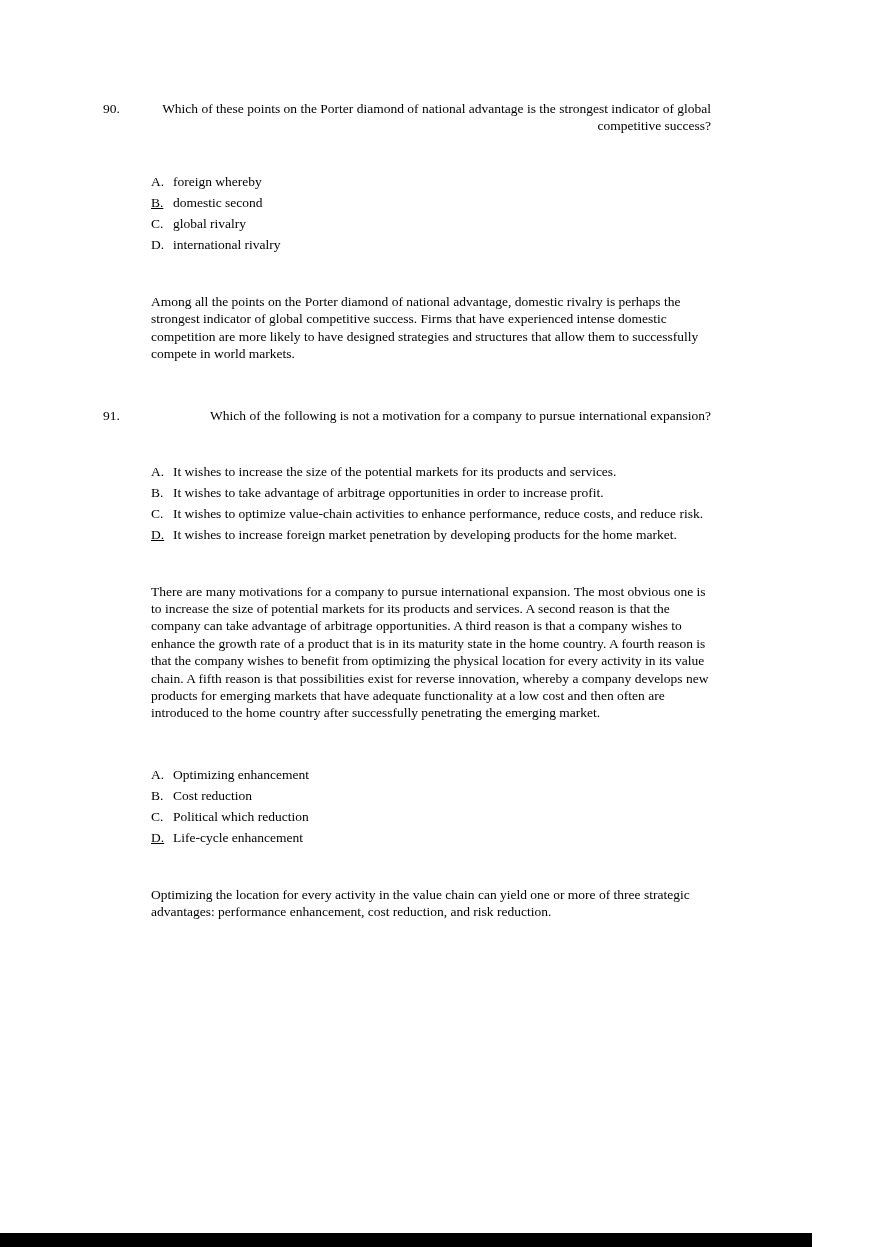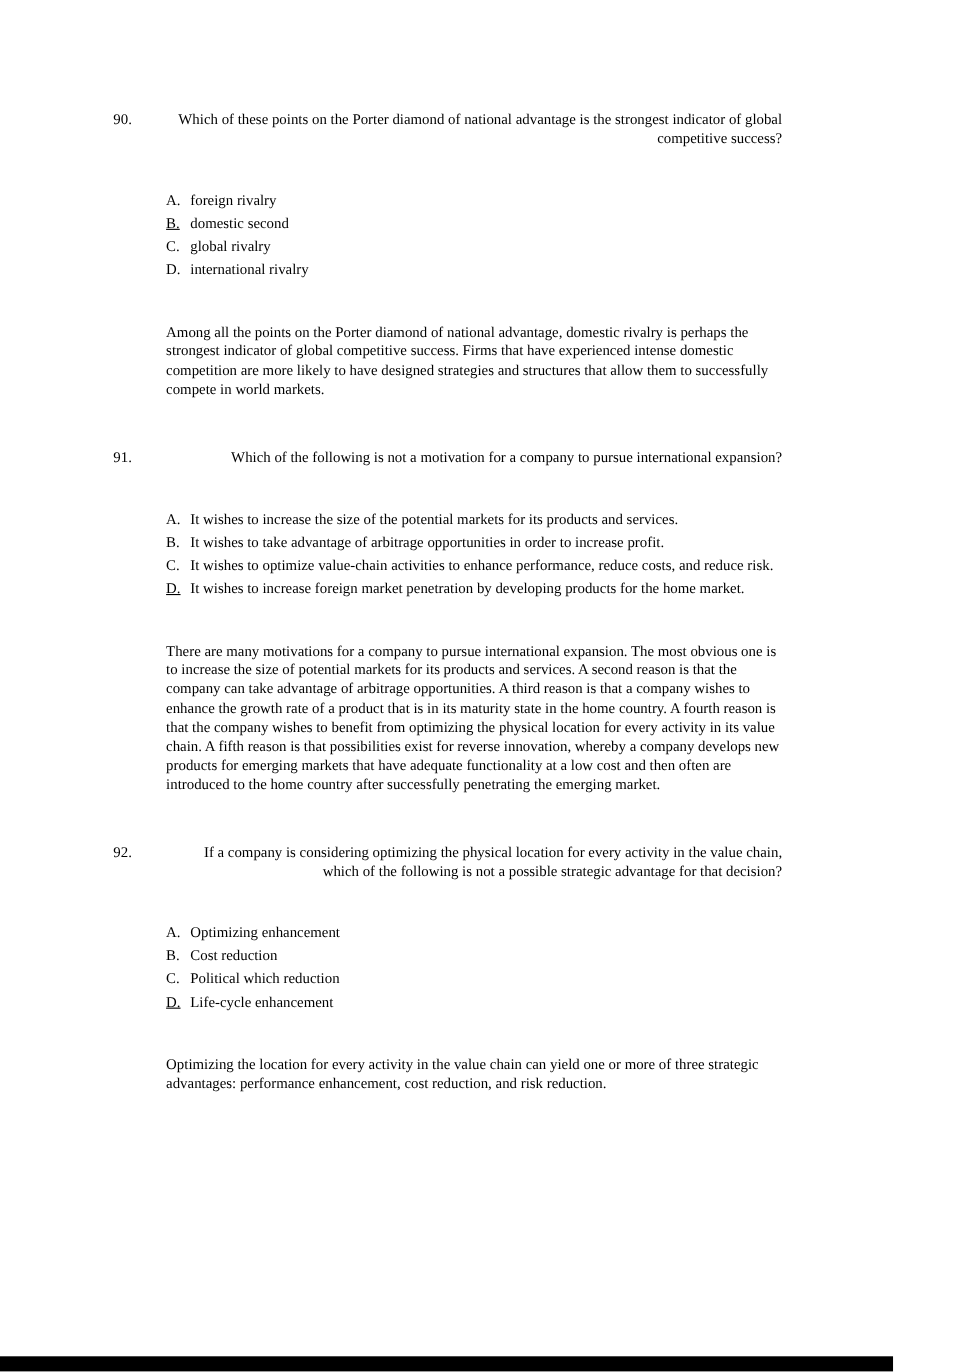--- a/index.html
+++ b/index.html
@@ -74,21 +74,21 @@
   <div id="questions">
   <div class="question">
     <div class="q-header">
       <div class="q-number">90.</div>
       <div class="q-text">Which of these points on the Porter diamond of national advantage is the strongest indicator of global competitive success?</div>
     </div>
     <div class="q-body">
       <div class="options">
   <div class="option">
     <span class="opt-letter">A.</span>
-    <span class="opt-text">foreign rivalry</span>
+    <span class="opt-text">foreign whereby</span>
   </div>
 
   <div class="option">
     <span class="opt-letter correct">B.</span>
     <span class="opt-text">domestic second</span>
   </div>
 
   <div class="option">
     <span class="opt-letter">C.</span>
     <span class="opt-text">global rivalry</span>
@@ -128,24 +128,20 @@
   <div class="option">
     <span class="opt-letter correct">D.</span>
     <span class="opt-text">It wishes to increase foreign market penetration by developing products for the home market.</span>
   </div>
 </div>
       <div class="explanation">There are many motivations for a company to pursue international expansion. The most obvious one is to increase the size of potential markets for its products and services. A second reason is that the company can take advantage of arbitrage opportunities. A third reason is that a company wishes to enhance the growth rate of a product that is in its maturity state in the home country. A fourth reason is that the company wishes to benefit from optimizing the physical location for every activity in its value chain. A fifth reason is that possibilities exist for reverse innovation, whereby a company develops new products for emerging markets that have adequate functionality at a low cost and then often are introduced to the home country after successfully penetrating the emerging market.</div>
     </div>
   </div>
 
   <div class="question">
-    <div class="q-header">
-      <div class="q-number">92.</div>
-      <div class="q-text">If a company is considering optimizing the physical location for every activity in the value chain, which of the following is not a possible strategic advantage for that decision?</div>
-    </div>
     <div class="q-body">
       <div class="options">
   <div class="option">
     <span class="opt-letter">A.</span>
     <span class="opt-text">Optimizing enhancement</span>
   </div>
 
   <div class="option">
     <span class="opt-letter">B.</span>
     <span class="opt-text">Cost reduction</span>

